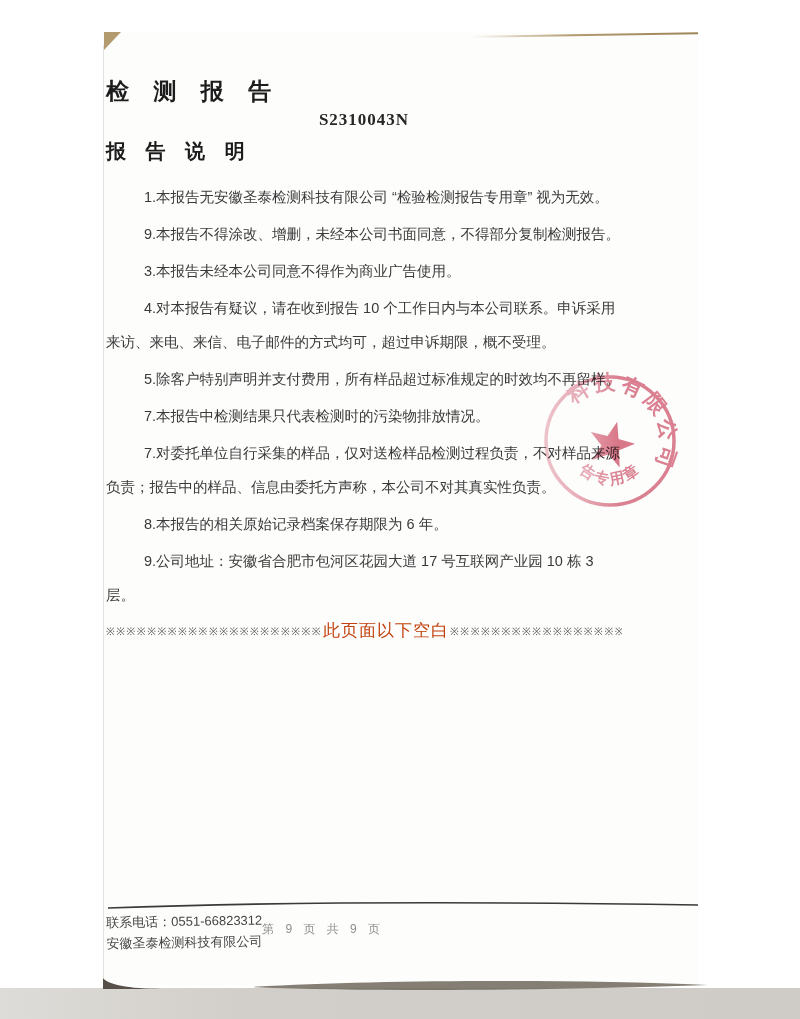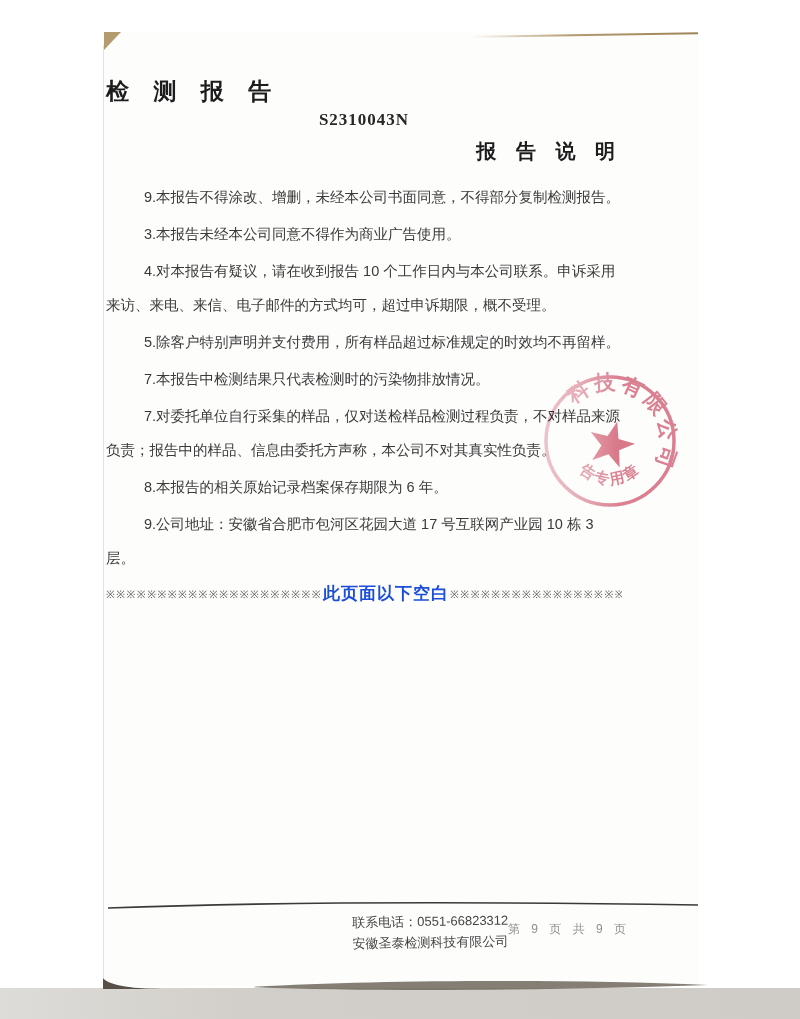--- a/index.html
+++ b/index.html
@@ -40,45 +40,45 @@
   .doc-title{
     margin:0;font-size:23px;font-weight:bold;
     letter-spacing:9px;color:#1c1c1c;
   }
   .report-no{
     margin:3px 0 0 0;text-align:center;
     font-family:"Liberation Serif", serif;font-weight:bold;
     font-size:17px;letter-spacing:1px;color:#262626;
   }
   .section-title{
-    margin:8px 0 0 0;text-align:right;font-size:20px;font-weight:bold;
+    margin:8px 0 0 0;text-align:left;font-size:20px;font-weight:bold;
     letter-spacing:7px;color:#1c1c1c;
   }
   .notes{margin-top:15px;}
   .notes p{
     margin:0 0 3px 0;font-size:14.5px;line-height:34px;
     text-indent:38px;color:#3a3a3a;
   }
   .divider{
     margin-top:7px;display:flex;align-items:center;white-space:nowrap;
     font-size:10.5px;letter-spacing:1.5px;color:#5d5d5d;overflow:hidden;
   }
   .divider .label{
-    flex:none;font-size:17px;font-weight:bold;letter-spacing:1px;
-    color:#1d4ed8;margin:0 1px;
+    flex:none;font-size:17px;font-weight:normal;letter-spacing:1px;
+    color:#c2410c;margin:0 1px;
   }
   
   .stamp{
     position:absolute;left:537px;top:368px;width:148px;height:148px;
     mix-blend-mode:multiply;opacity:.85;
   }
   
   .footer{position:absolute;left:106px;top:899px;width:594px;}
   .footer-rule{display:block;}
-  .footer-row{display:flex;justify-content:flex-end;margin-top:1px;}
+  .footer-row{display:flex;justify-content:flex-start;margin-top:1px;}
   .footer-left{
     font-size:13px;line-height:21px;color:#454545;transform:rotate(-0.9deg);
     transform-origin:left top;
   }
   .page-indicator{
     font-size:12px;color:#8f8f8f;letter-spacing:4px;margin-top:9px;
     margin-right:70px;
   }
 </style>
 </head>
@@ -98,20 +98,21 @@
   <svg class="shadow-long" width="468" height="20">
     <path d="M 4,12 C 130,5 320,4 462,10 C 320,15 130,17 4,12 Z" fill="#6f675c" opacity="0.85"></path>
   </svg>
 
   <div class="content">
     <h1 class="doc-title">检 测 报 告</h1>
     <div class="report-no">S2310043N</div>
     <h2 class="section-title">报 告 说 明</h2>
 
     <div class="notes">
+      <p>1.本报告无安徽圣泰检测科技有限公司 “检验检测报告专用章” 视为无效。</p>
       <p>9.本报告不得涂改、增删，未经本公司书面同意，不得部分复制检测报告。</p>
       <p>3.本报告未经本公司同意不得作为商业广告使用。</p>
       <p>4.对本报告有疑议，请在收到报告 10 个工作日内与本公司联系。申诉采用来访、来电、来信、电子邮件的方式均可，超过申诉期限，概不受理。</p>
       <p>5.除客户特别声明并支付费用，所有样品超过标准规定的时效均不再留样。</p>
       <p>7.本报告中检测结果只代表检测时的污染物排放情况。</p>
       <p>7.对委托单位自行采集的样品，仅对送检样品检测过程负责，不对样品来源负责；报告中的样品、信息由委托方声称，本公司不对其真实性负责。</p>
       <p>8.本报告的相关原始记录档案保存期限为 6 年。</p>
       <p>9.公司地址：安徽省合肥市包河区花园大道 17 号互联网产业园 10 栋 3 层。</p>
     </div>
 

